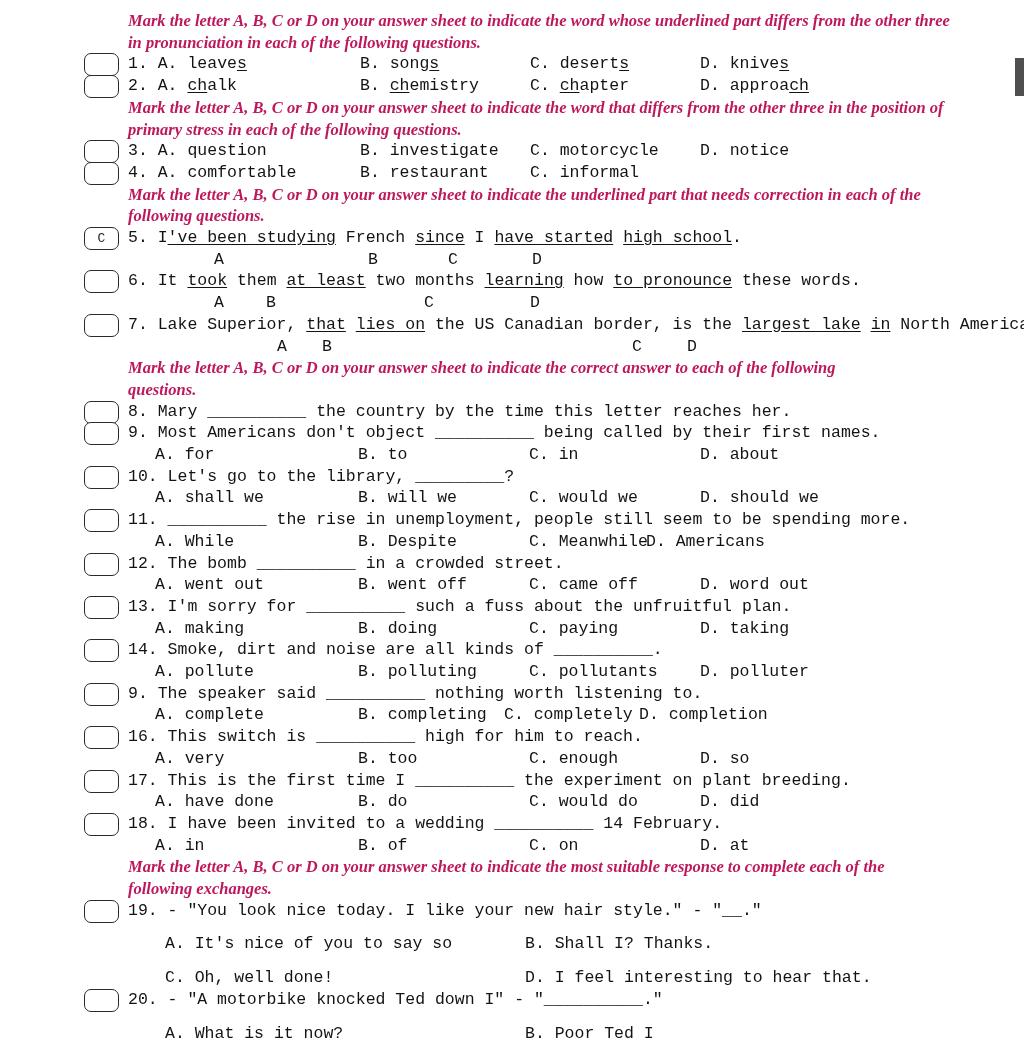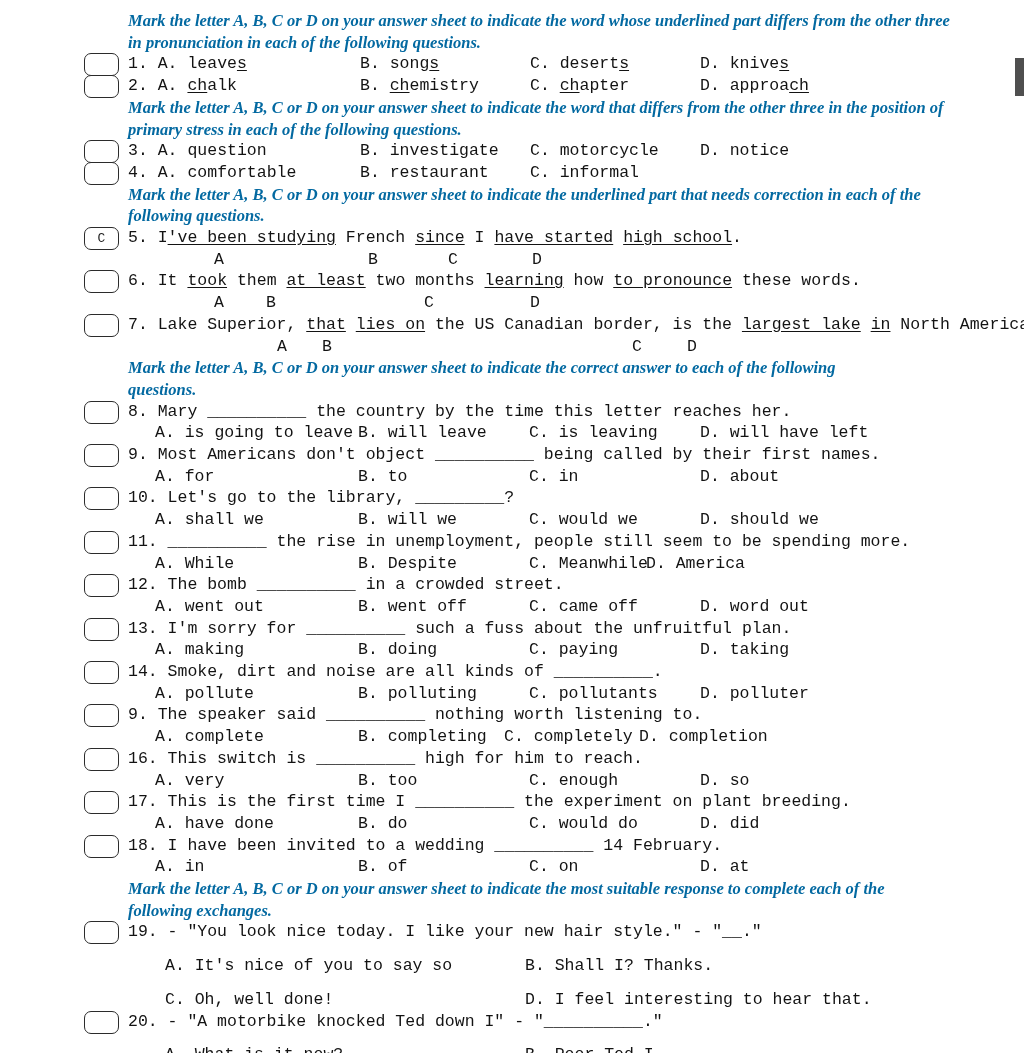--- a/index.html
+++ b/index.html
@@ -2,21 +2,21 @@
 <html><head>
 <meta charset="utf-8">
 <style>
   html,body{margin:0;padding:0;background:#ffffff;}
   body{
     width:1024px;height:1053px;position:relative;overflow:hidden;
     font-family:"Liberation Serif",serif;font-size:16.5px;line-height:21.7px;color:#131313;
   }
   #doc{padding:10px 10px 0 128px;}
   .heading{
-    color:#0369a1;font-weight:bold;font-style:italic;
+    color:#be185d;font-weight:bold;font-style:italic;
   }
   .qblock{position:relative;font-family:Liberation Mono, monospace;}
   .checkbox{
     position:absolute;left:-44px;top:0;width:33px;height:21px;
     border:1.6px solid #2b2b2b;border-radius:7px;background:#fff;
     display:flex;align-items:center;justify-content:center;
     font-size:13px;line-height:13px;color:#222;
   }
   .stem{white-space:nowrap;}
   .opts{display:grid;}
@@ -100,26 +100,20 @@
         <span style="left: 149px;">A</span>
         <span style="left: 194px;">B</span>
         <span style="left: 504px;">C</span>
         <span style="left: 559px;">D</span>
       </div>
     </div>
     <div class="heading" style="max-width: 750px;"><span>Mark the letter A, B, C or D on your answer sheet to indicate the correct answer to each of the following questions.</span></div>
     <div class="qblock">
       <span class="checkbox"></span>
       <div class="stem"><span>8. Mary __________ the country by the time this letter reaches her.</span></div>
-      <div class="opts mcq-opts">
-        <span class="cell"><span>A. is going to leave</span></span>
-        <span class="cell"><span>B. will leave</span></span>
-        <span class="cell"><span>C. is leaving</span></span>
-        <span class="cell"><span>D. will have left</span></span>
-      </div>
     </div>
     <div class="qblock">
       <span class="checkbox"></span>
       <div class="stem"><span>9. Most Americans don't object __________ being called by their first names.</span></div>
       <div class="opts mcq-opts">
         <span class="cell"><span>A. for</span></span>
         <span class="cell"><span>B. to</span></span>
         <span class="cell"><span>C. in</span></span>
         <span class="cell"><span>D. about</span></span>
       </div>
@@ -134,21 +128,21 @@
         <span class="cell"><span>D. should we</span></span>
       </div>
     </div>
     <div class="qblock">
       <span class="checkbox"></span>
       <div class="stem"><span>11. __________ the rise in unemployment, people still seem to be spending more.</span></div>
       <div class="opts mcq-opts" style="grid-template-columns: 203px 171px 117px auto;">
         <span class="cell"><span>A. While</span></span>
         <span class="cell"><span>B. Despite</span></span>
         <span class="cell"><span>C. Meanwhile</span></span>
-        <span class="cell"><span>D. America</span></span>
+        <span class="cell"><span>D. Americans</span></span>
       </div>
     </div>
     <div class="qblock">
       <span class="checkbox"></span>
       <div class="stem"><span>12. The bomb __________ in a crowded street.</span></div>
       <div class="opts mcq-opts">
         <span class="cell"><span>A. went out</span></span>
         <span class="cell"><span>B. went off</span></span>
         <span class="cell"><span>C. came off</span></span>
         <span class="cell"><span>D. word out</span></span>

